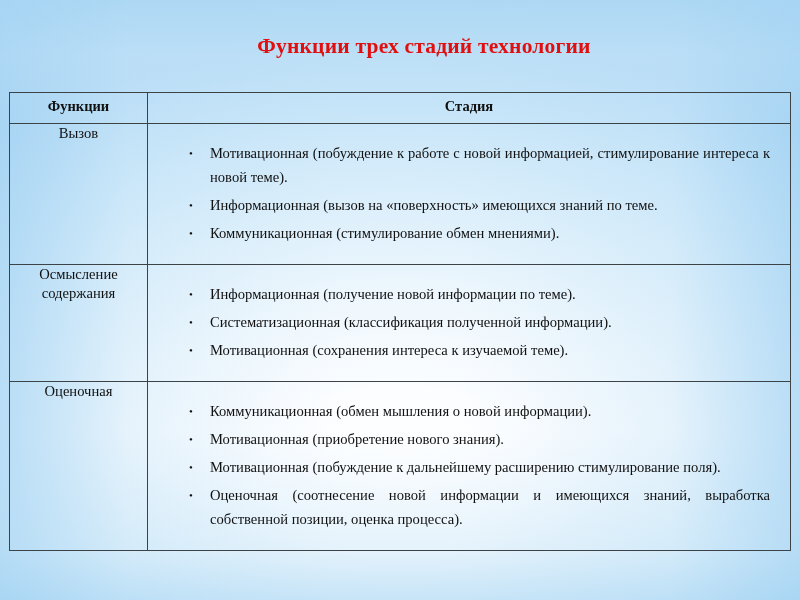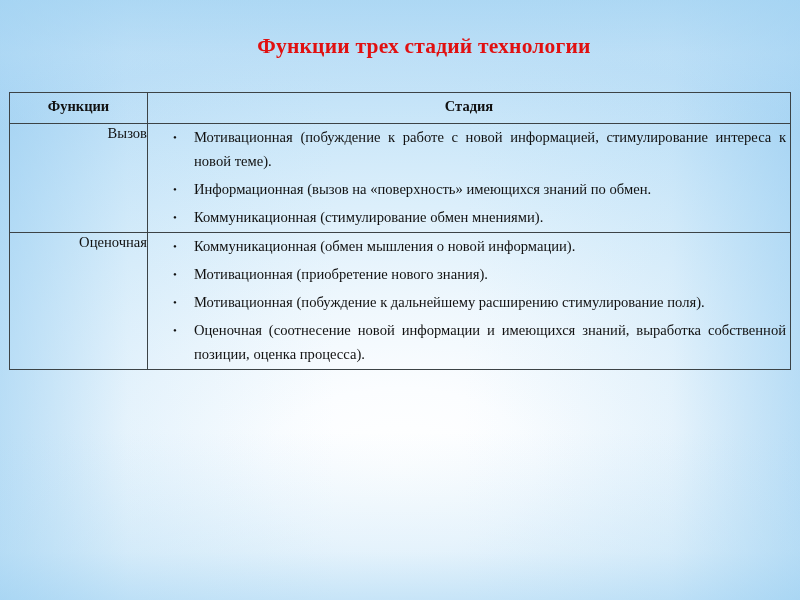--- a/index.html
+++ b/index.html
@@ -104,32 +104,32 @@
     color: #111111;
     padding: 5px 4px 6px 4px;
     height: 19px;
   }
 
   .stage-cell {
     font-size: 14.6px;
     line-height: 19px;
     color: #111111;
     padding: 5px 4px 6px 6px;
-    text-align: right;
+    text-align: center;
     word-break: normal;
     overflow-wrap: break-word;
   }
 
   .funcs-cell {
     padding: 4px 8px 6px 0;
   }
 
   ul.func-list {
     list-style: none;
-    margin: 0;
+    margin: 16px;
     padding: 0;
   }
   ul.func-list > li {
     position: relative;
     margin: 0 0 0 0;
     padding: 1px 4px 3px 46px;
     font-size: 14.6px;
     line-height: 24px;
     color: #111111;
     text-align: justify;
@@ -166,26 +166,36 @@
         <th>Стадия</th>
       </tr>
     </thead>
     <tbody>
 
       <tr>
         <td class="stage-cell">Вызов</td>
         <td class="funcs-cell">
           <ul class="func-list">
             <li>Мотивационная (побуждение к работе с новой информацией, стимулирование интереса к новой теме).</li>
-            <li>Информационная (вызов на «поверхность» имеющихся знаний по обмен.</li>
+            <li>Информационная (вызов на «поверхность» имеющихся знаний по теме.</li>
             <li>Коммуникационная (стимулирование обмен мнениями).</li>
           </ul>
         </td>
       </tr>
 
+      <tr>
+        <td class="stage-cell">Осмысление содержания</td>
+        <td class="funcs-cell">
+          <ul class="func-list">
+            <li>Информационная (получение новой информации по теме).</li>
+            <li>Систематизационная (классификация полученной информации).</li>
+            <li>Мотивационная (сохранения интереса к изучаемой теме).</li>
+          </ul>
+        </td>
+      </tr>
 
       <tr>
         <td class="stage-cell">Оценочная</td>
         <td class="funcs-cell">
           <ul class="func-list">
             <li>Коммуникационная (обмен мышления о новой информации).</li>
             <li>Мотивационная (приобретение нового знания).</li>
             <li>Мотивационная (побуждение к дальнейшему расширению стимулирование поля).</li>
             <li>Оценочная (соотнесение новой информации и имеющихся знаний, выработка собственной позиции, оценка процесса).</li>
           </ul>

